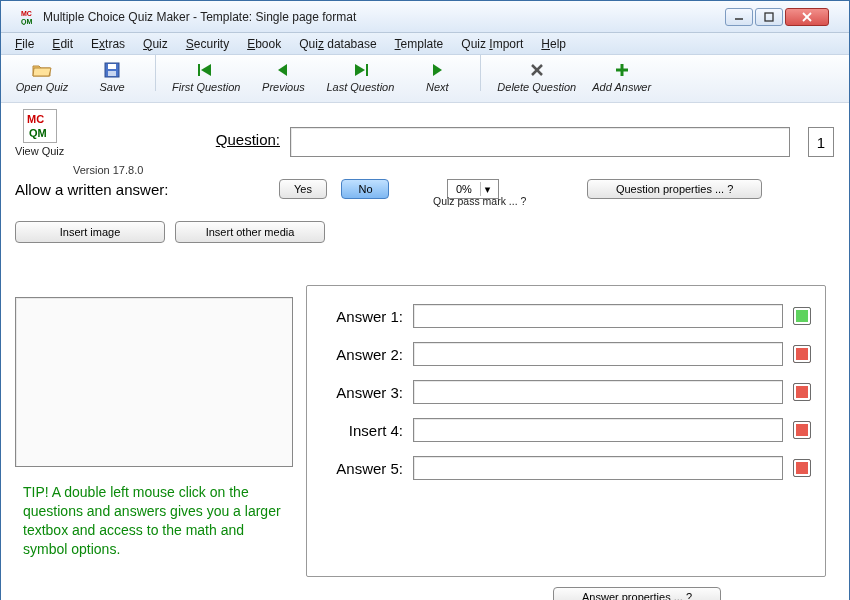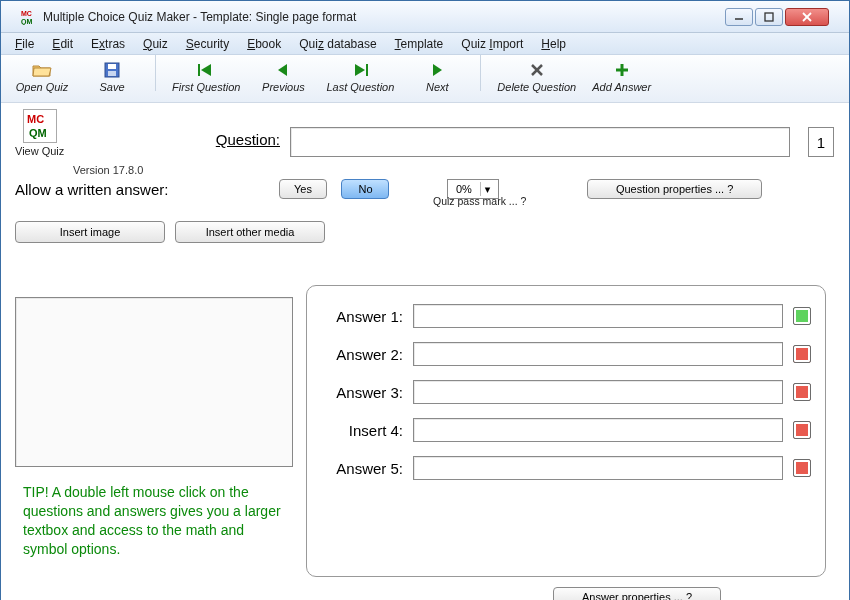--- a/index.html
+++ b/index.html
@@ -161,21 +161,21 @@
     box-shadow: inset 1px 1px 0 #e8e8e8;
   }
   .tip {
     position:absolute; left:22px; top:380px; width: 268px;
     color: #0b8a0b; font-size: 14px; line-height: 1.35;
   }
   .answers-panel {
     position:absolute; left:305px; top:182px;
     width: 520px; height: 292px;
     border: 1px solid #999;
-    border-radius: 10px;
+    border-radius: 2px;
     padding: 18px 14px 10px 14px;
     background:#fff;
   }
   .ans-row {
     display:flex; align-items:center; gap:10px; margin-bottom: 14px;
   }
   .ans-row .al { width: 82px; text-align:right; font-family: Arial; font-size: 15px; }
   .ans-row input.txt { flex:1; height: 24px; }
   .chip {
     width: 18px; height: 18px; border: 1px solid #6c6c6c;

